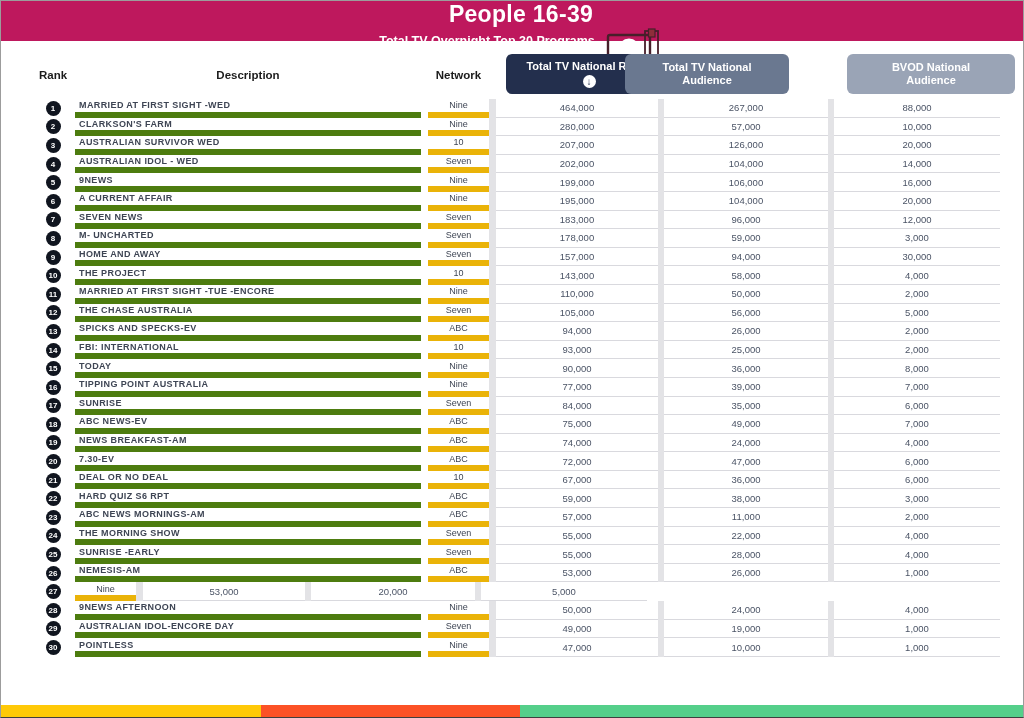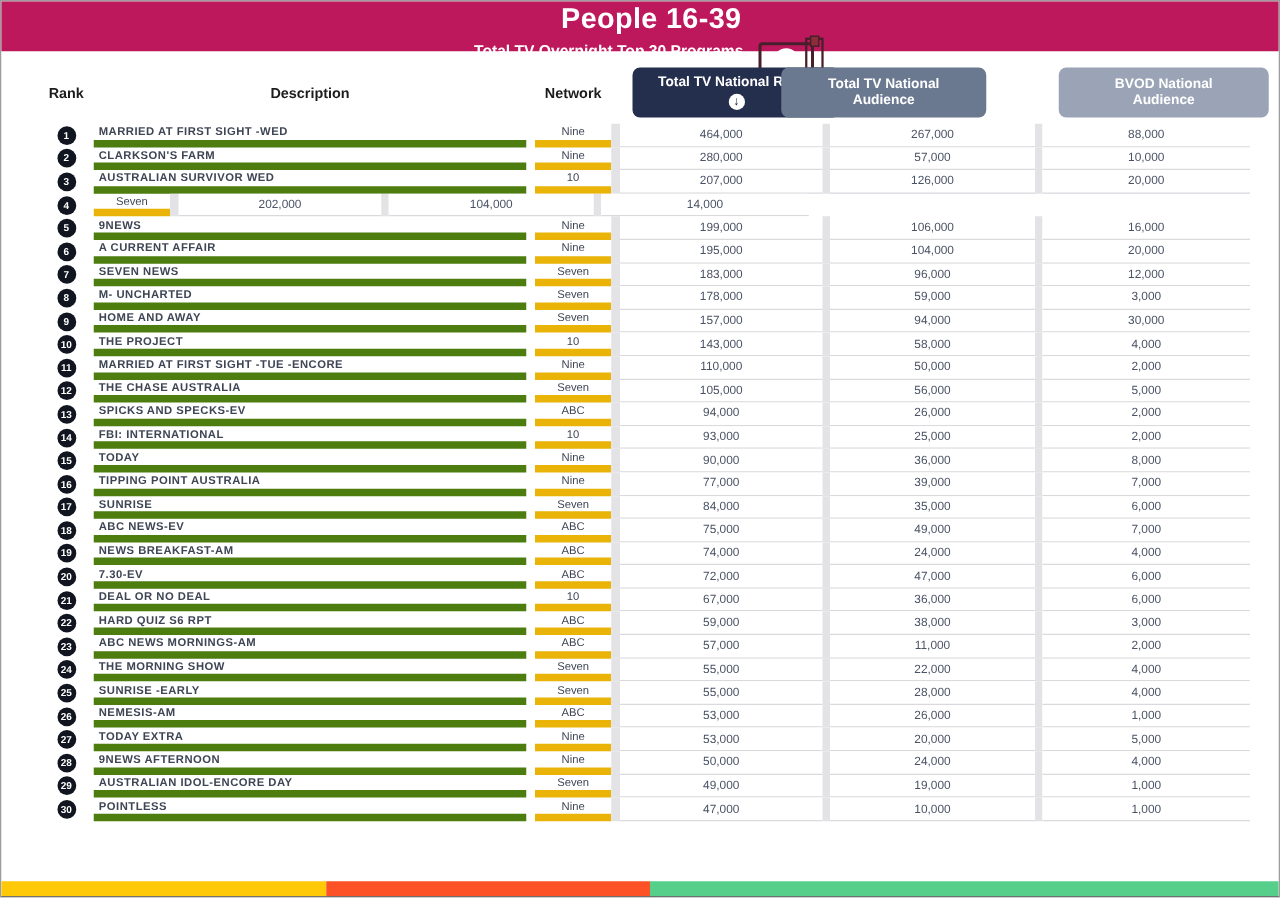--- a/index.html
+++ b/index.html
@@ -121,20 +121,21 @@
       <div class="c-gap narrow"></div>
       <div class="c-num c-audience">126,000</div>
       <div class="c-gap narrow"></div>
       <div class="c-num c-bvod">20,000</div>
     </div>
 
     <div class="trow">
       <div class="c-rank">
         <div class="badge">4</div>
       </div>
+      <div class="c-desc">AUSTRALIAN IDOL - WED</div>
       <div class="c-network">Seven</div>
       <div class="c-gap"></div>
       <div class="c-num c-reach">202,000</div>
       <div class="c-gap narrow"></div>
       <div class="c-num c-audience">104,000</div>
       <div class="c-gap narrow"></div>
       <div class="c-num c-bvod">14,000</div>
     </div>
 
     <div class="trow">
@@ -442,21 +443,20 @@
       <div class="c-gap narrow"></div>
       <div class="c-num c-audience">26,000</div>
       <div class="c-gap narrow"></div>
       <div class="c-num c-bvod">1,000</div>
     </div>
 
     <div class="trow">
       <div class="c-rank">
         <div class="badge">27</div>
       </div>
-      <div class="c-desc">TODAY EXTRA</div>
       <div class="c-network">Nine</div>
       <div class="c-gap"></div>
       <div class="c-num c-reach">53,000</div>
       <div class="c-gap narrow"></div>
       <div class="c-num c-audience">20,000</div>
       <div class="c-gap narrow"></div>
       <div class="c-num c-bvod">5,000</div>
     </div>
 
     <div class="trow">

